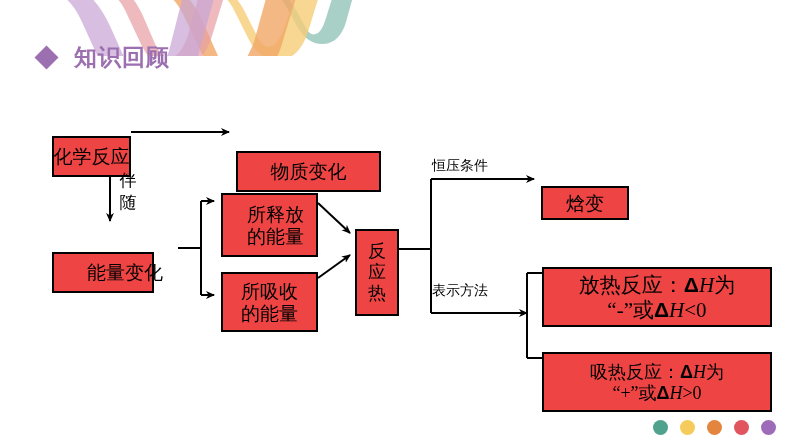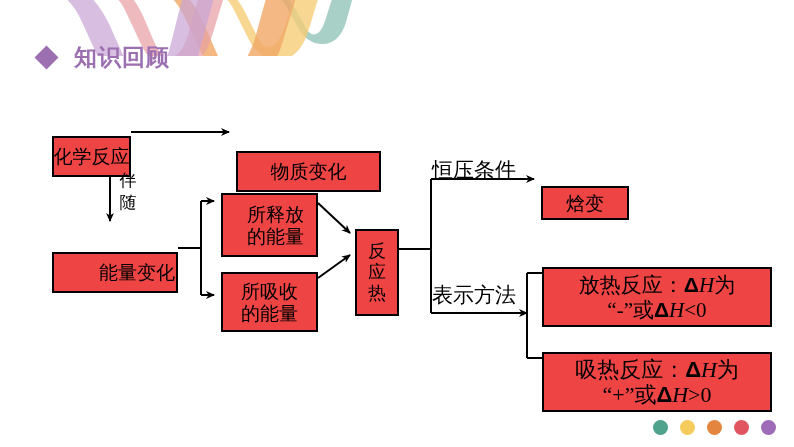--- a/index.html
+++ b/index.html
@@ -89,36 +89,36 @@
     letter-spacing: 0px;
     z-index: 3;
     margin-top: 24px;
   }
   .node .ln { display: block; white-space: nowrap; }
   .node .ln + .ln { margin-top: 3px; }
 
   
   #n-chemical-reaction { left: 52px;  top: 112px; width: 79px;  height: 41px; }
   #n-substance-change  { left: 236px; top: 127px; width: 145px; height: 41px; align-items: center; }
-  #n-energy-change     { left: 52px;  top: 228px; width: 126px; height: 41px; padding-left: 44px; }
+  #n-energy-change     { left: 52px;  top: 228px; width: 102px; height: 41px; padding-left: 44px; }
   #n-released-energy   { left: 221px; top: 169px; width: 97px;  height: 64px; padding-left: 12px; }
   #n-absorbed-energy   { left: 221px; top: 248px; width: 97px;  height: 60px; }
   #n-reaction-heat     { left: 355px; top: 205px; width: 44px;  height: 87px;
                          font-size: 18px; line-height: 1.05; }
   #n-reaction-heat .ln + .ln { margin-top: 2px; }
   #n-enthalpy          { left: 541px; top: 162px; width: 88px;  height: 34px; }
   #n-exothermic        { left: 542px; top: 243px; width: 230px; height: 60px;
                          font-size: 21px; }
   #n-endothermic       { left: 542px; top: 328px; width: 230px; height: 60px;
-                         font-size: 22px; }
+                         font-size: 18px; }
 
   .edge-label {
     position: absolute;
     font-family: "Liberation Serif", "DejaVu Serif", serif;
-    font-size: 21px;
+    font-size: 14px;
     color: #000000;
     background: transparent;
     line-height: 1.05;
     white-space: nowrap;
     z-index: 4;
   }
   #lbl-accompany {
     left: 118px;
     top: 172px;
     width: 20px;

